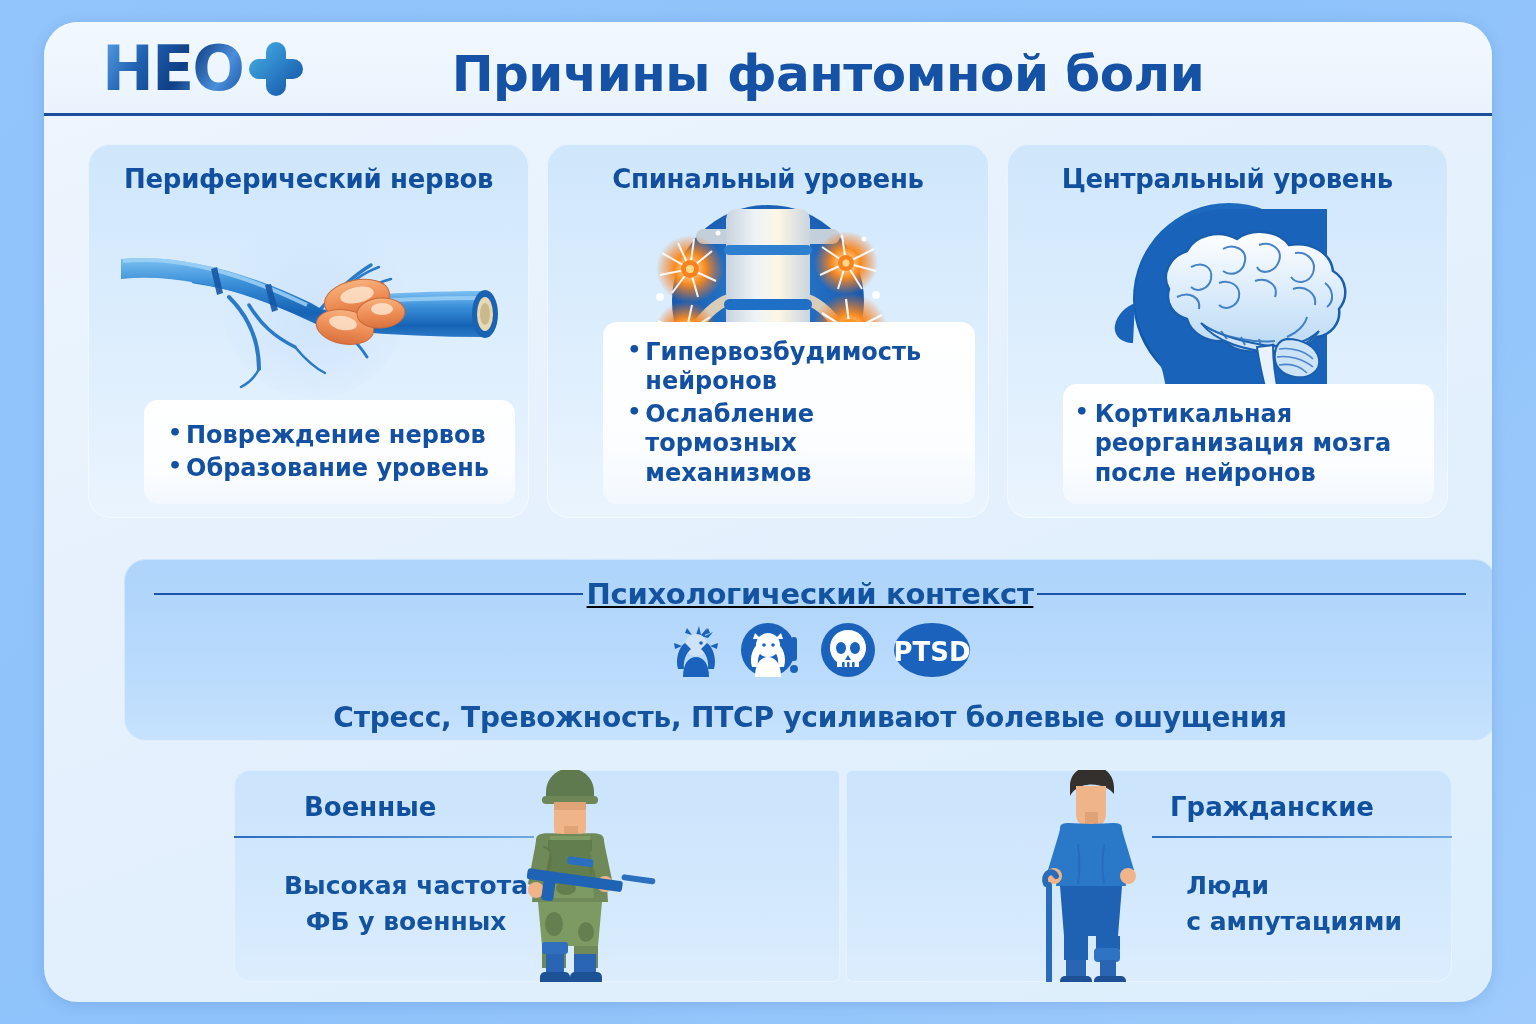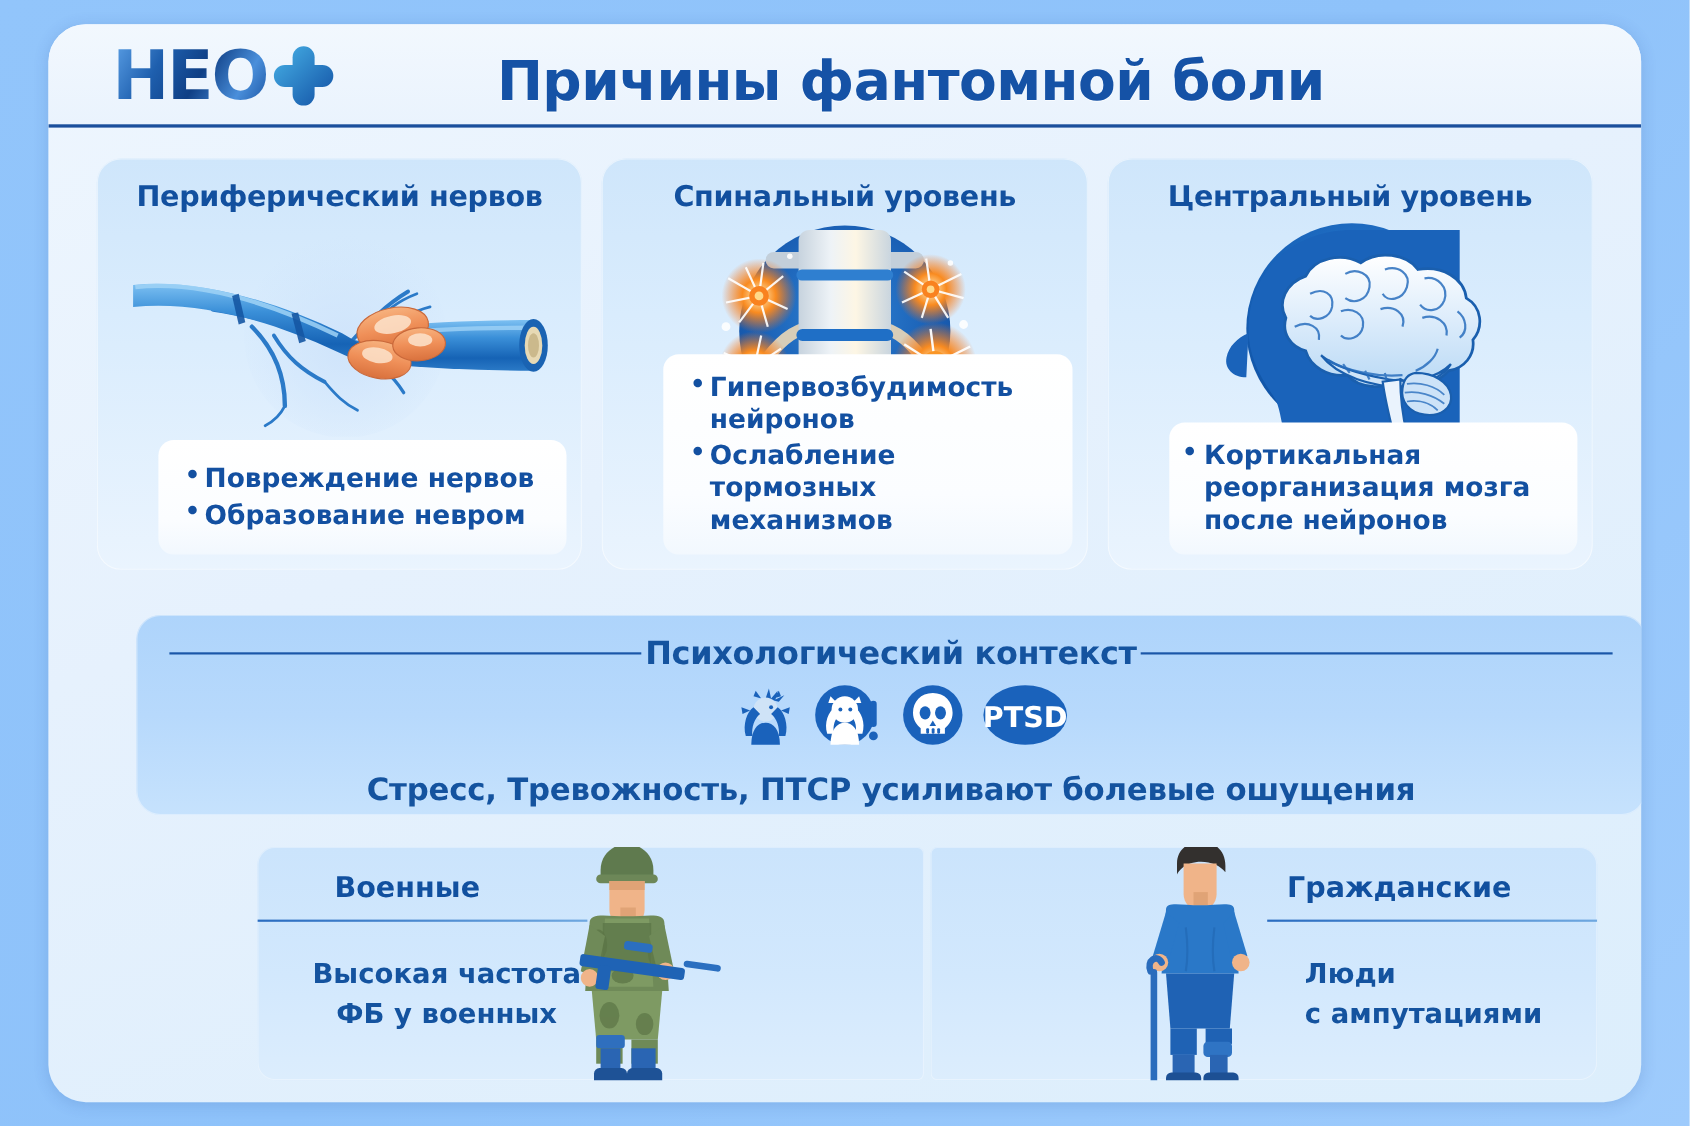--- a/index.html
+++ b/index.html
@@ -115,20 +115,21 @@
     position: absolute; left: 80px; top: 537px;
     width: 1372px; height: 182px;
     border-radius: 22px;
     background: linear-gradient(180deg,#aed4fb 0%, #b7d9fc 50%, #c6e2fd 100%);
     box-shadow: inset 0 0 0 1px rgba(255,255,255,.4);
     overflow: hidden;
   }
   .psych-head {
     display: flex; align-items: center; gap: 4px;
     padding: 18px 30px 0 30px;
+    text-decoration: underline;
   }
   .psych-head .rule { flex: 1; height: 2px; background: #1a56a8; }
   .psych-head .ptxt {
     font-size: 29px; font-weight: 800; color: #14539f;
     font-family: "DejaVu Sans", sans-serif;
     letter-spacing: -0.3px; white-space: nowrap;
   }
   .psych-icons {
     display: flex; justify-content: center; align-items: center; gap: 14px;
     margin-top: 8px; height: 62px; padding-left: 15px;
@@ -255,21 +256,21 @@
           </g>
 
           <g fill="#1556a3" opacity=".9">
             <path d="M112 68 l6 -2 6 26 -6 2 z"></path>
             <path d="M166 84 l6 -1 7 26 -6 2 z"></path>
           </g>
         </svg>
       </div>
       <div class="bullets">
         <div class="bullet">Повреждение нервов</div>
-        <div class="bullet">Образование невром</div>
+        <div class="bullet">Образование уровень</div>
       </div>
     </div>
 
     <div class="level-card">
       <div class="level-title">Спинальный уровень</div>
       <div class="art">
         <svg width="300" height="196" viewBox="0 0 300 196">
           <defs>
             <radialGradient id="sbg" cx=".5" cy=".42" r=".72">
               <stop offset="0" stop-color="#2f84d6"></stop>

